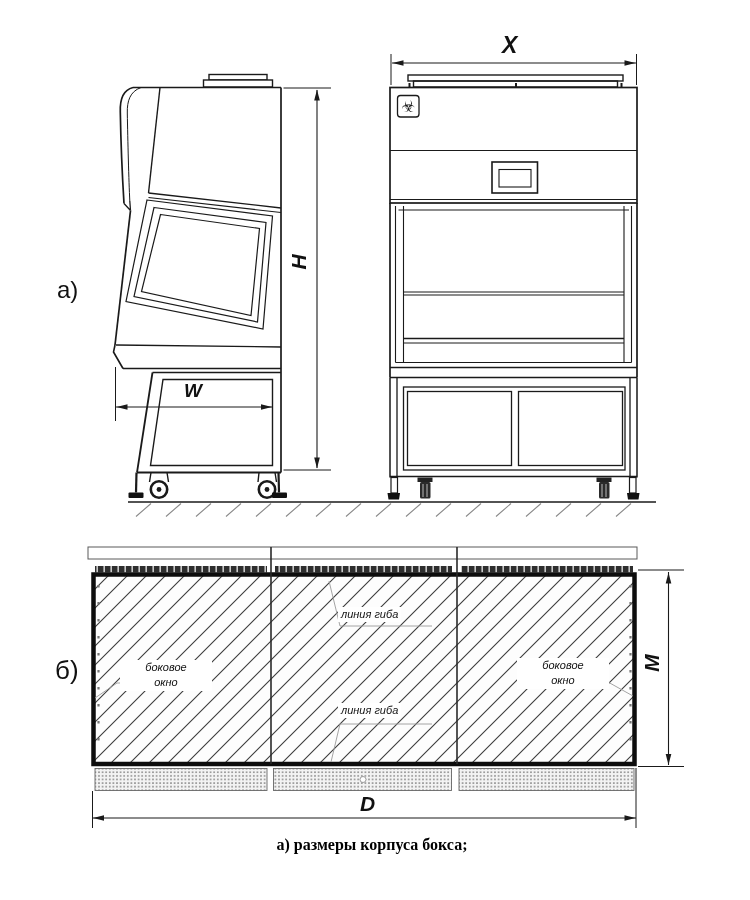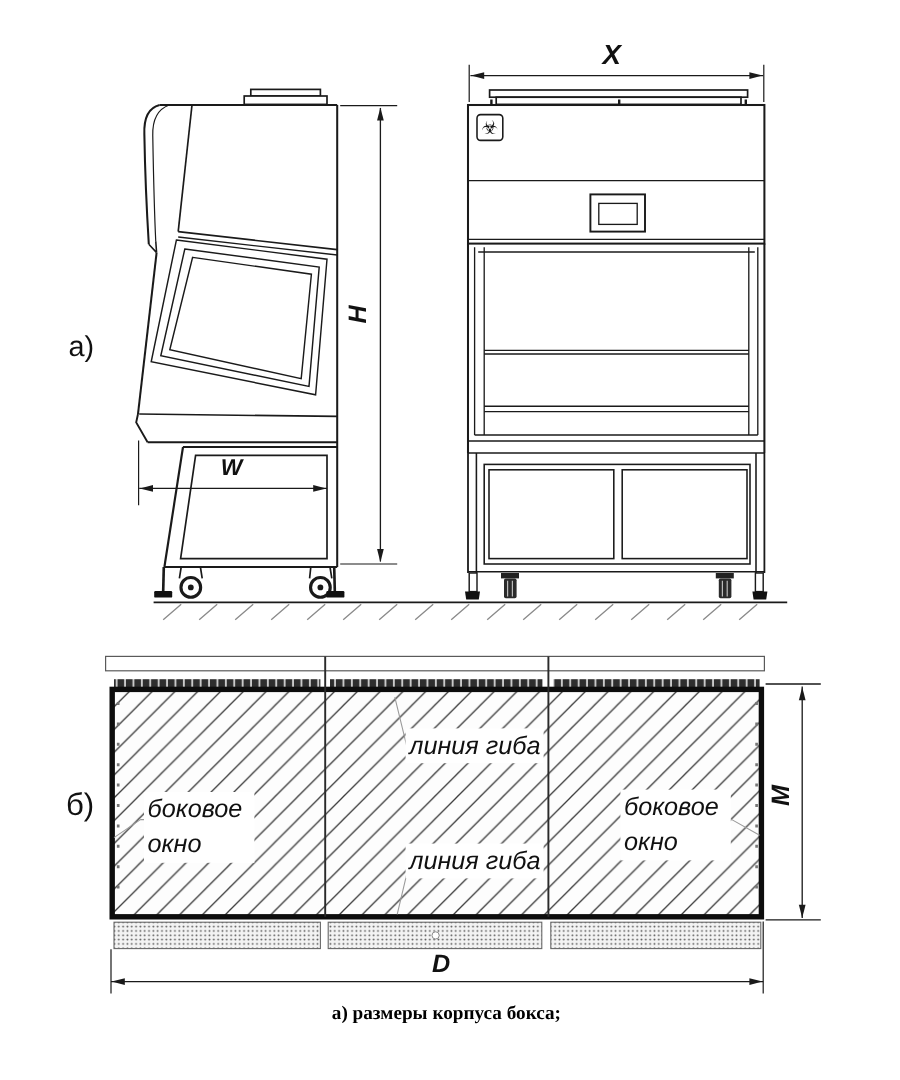--- a/index.html
+++ b/index.html
@@ -3,21 +3,21 @@
 <meta charset="utf-8">
 <style>
   html,body{margin:0;padding:0;background:#ffffff;}
   .canvas{position:relative;width:750px;height:900px;background:#ffffff;overflow:hidden;
           font-family:"Liberation Sans",sans-serif;color:#111;}
   .canvas svg{position:absolute;left:0;top:0;}
   .lbl{position:absolute;color:#111;white-space:nowrap;}
   .view-letter{font-size:24px;font-style:normal;}
   .dim{font-style:italic;font-weight:bold;font-size:21px;}
   .dim-rot{transform:rotate(-90deg);transform-origin:center center;}
-  .ann{font-style:italic;font-size:21px;background:#fff;padding:0 3px;line-height:1.4;text-align:left;}
+  .ann{font-style:italic;font-size:11px;background:#fff;padding:0 3px;line-height:1.4;text-align:center;}
   .caption{position:absolute;left:0;width:744px;text-align:center;
            font-family:"Liberation Serif",serif;font-weight:bold;font-size:16px;color:#000;}
 </style>
 </head>
 <body>
 
 <div class="canvas">
 
 <svg width="750" height="900" viewBox="0 0 750 900">
   <defs>

